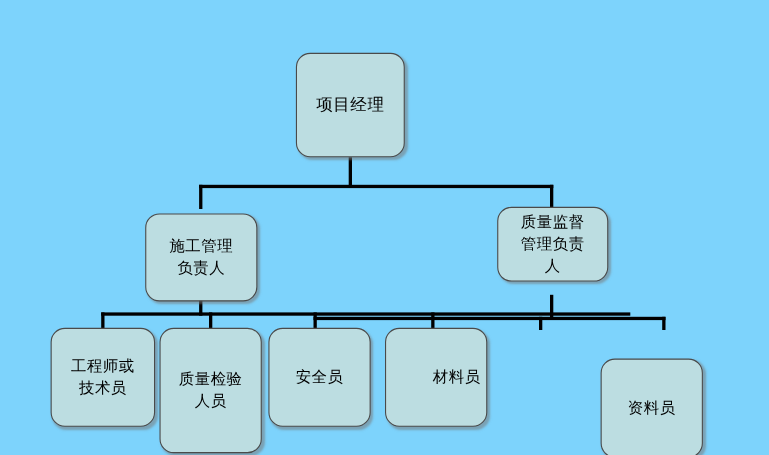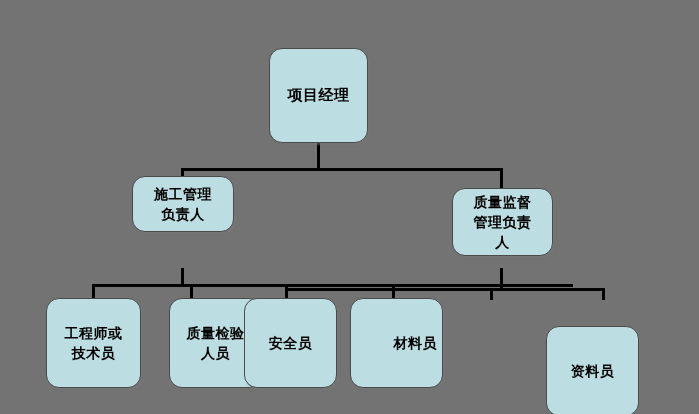--- a/index.html
+++ b/index.html
@@ -7,23 +7,22 @@
     padding: 0;
     background: #ffffff;
   }
   body {
     font-family: "DejaVu Serif", "Liberation Serif", serif;
   }
   #canvas {
     position: relative;
     width: 699px;
     height: 414px;
-    background: #737373;
+    background: #7dd3fc;
     overflow: hidden;
-    font-weight: bold;
   }
   .node {
     position: absolute;
     box-sizing: border-box;
     background: #bcdde1;
     border: 1.3px solid #4a4a4a;
     border-radius: 13px;
     display: flex;
     align-items: center;
     justify-content: center;
@@ -74,37 +73,37 @@
   <div class="conn" style="left:190px; top:284px; width:3px; height:16px;"></div>
   <div class="conn" style="left:285px; top:284px; width:3px; height:16px;"></div>
   <div class="conn" style="left:392px; top:284px; width:3px; height:16px;"></div>
   <div class="conn" style="left:490px; top:288px; width:3px; height:12px;"></div>
   <div class="conn" style="left:602px; top:288px; width:3px; height:12px;"></div>
 
   <div class="node node-root" style="left:269px; top:48px; width:99px; height:95px;">
     <span class="label">项目经理</span>
   </div>
 
-  <div class="node node-mid" style="left:132px; top:176px; width:102px; height:56px;">
+  <div class="node node-mid" style="left:132px; top:194px; width:102px; height:80px;">
     <span class="label">施工管理
 负责人</span>
   </div>
 
   <div class="node node-mid" style="left:452px; top:188px; width:101px; height:68px;">
     <span class="label">质量监督
 管理负责
 人</span>
   </div>
 
   <div class="node node-leaf" style="left:46px; top:298px; width:95px; height:90px;">
     <span class="label">工程师或
 技术员</span>
   </div>
 
-  <div class="node node-leaf" style="left:145px; top:298px; width:93px; height:90px;margin-left:24px;">
+  <div class="node node-leaf" style="left:145px; top:298px; width:93px; height:114px;">
     <span class="label">质量检验
 人员</span>
   </div>
 
   <div class="node node-leaf" style="left:244px; top:298px; width:93px; height:90px;text-align:center;">
     <span class="label">安全员</span>
   </div>
 
   <div class="node node-leaf" style="left:350px; top:298px; width:93px; height:90px;justify-content:flex-end;">
     <span class="label">材料员</span>

